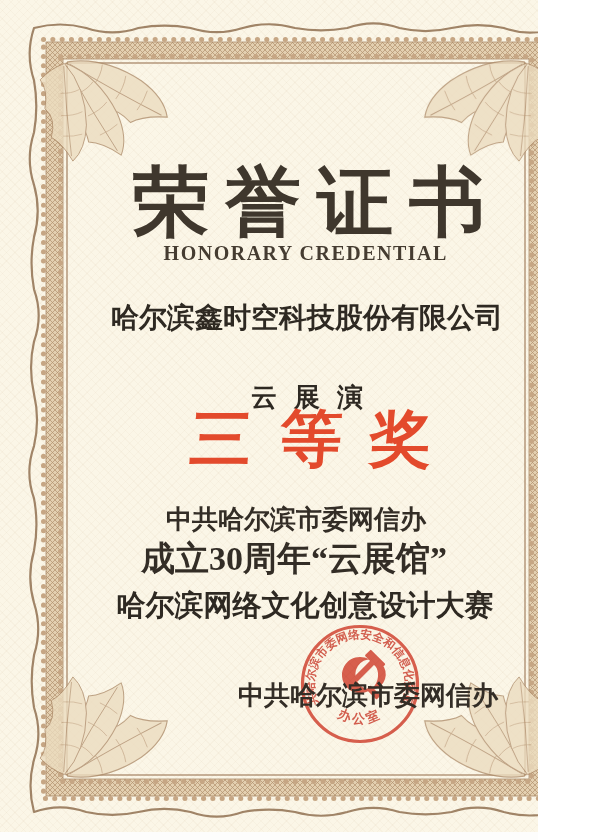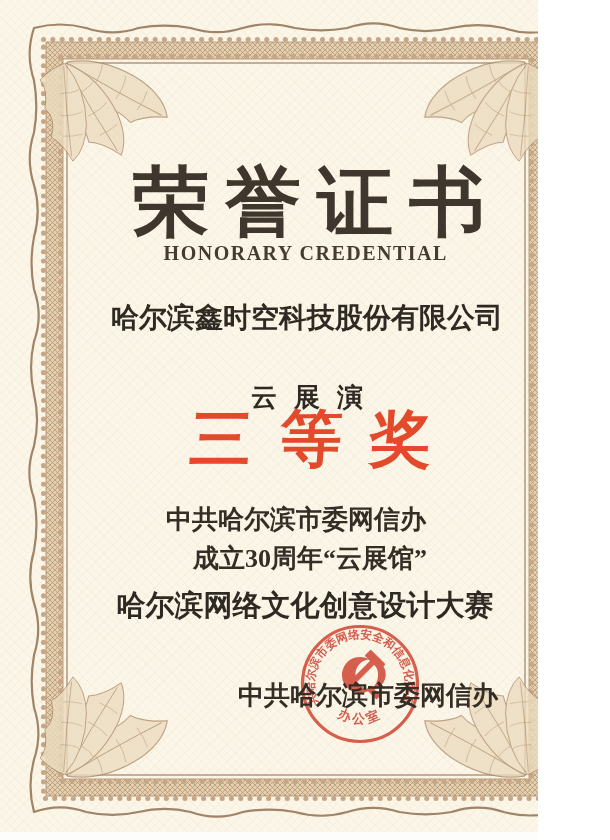--- a/index.html
+++ b/index.html
@@ -53,21 +53,21 @@
     margin-top:28px;
   }
   .award{
     left:311px;top:404px;
     font-size:62px;line-height:70px;font-weight:700;
     letter-spacing:28px;text-indent:28px;
     color:#e34a2c;
     transform:translateX(-50%) skewX(-4deg);
   }
   .project1{left:296px;top:504px;font-size:26px;line-height:32px;font-weight:600;}
-  .project2{left:294px;top:543px;font-size:26px;line-height:32px;font-weight:600;margin-left:16px;}
+  .project2{left:294px;top:543px;font-size:34px;line-height:32px;font-weight:600;}
   .recipient{left:305px;top:588px;font-size:29px;line-height:34px;font-weight:700;color:#2e2922;}
   .issuer{left:368px;top:681px;font-size:26px;line-height:30px;font-weight:700;}
   .date{left:361px;top:716px;font-size:26px;line-height:30px;font-weight:600;}
   .seal{
     position:absolute;left:290px;top:614px;width:140px;height:140px;
     z-index:1;opacity:0.84;mix-blend-mode:multiply;
   }
   .seal text{
     font-family:"Liberation Serif","DejaVu Serif",serif;
     font-weight:700;

